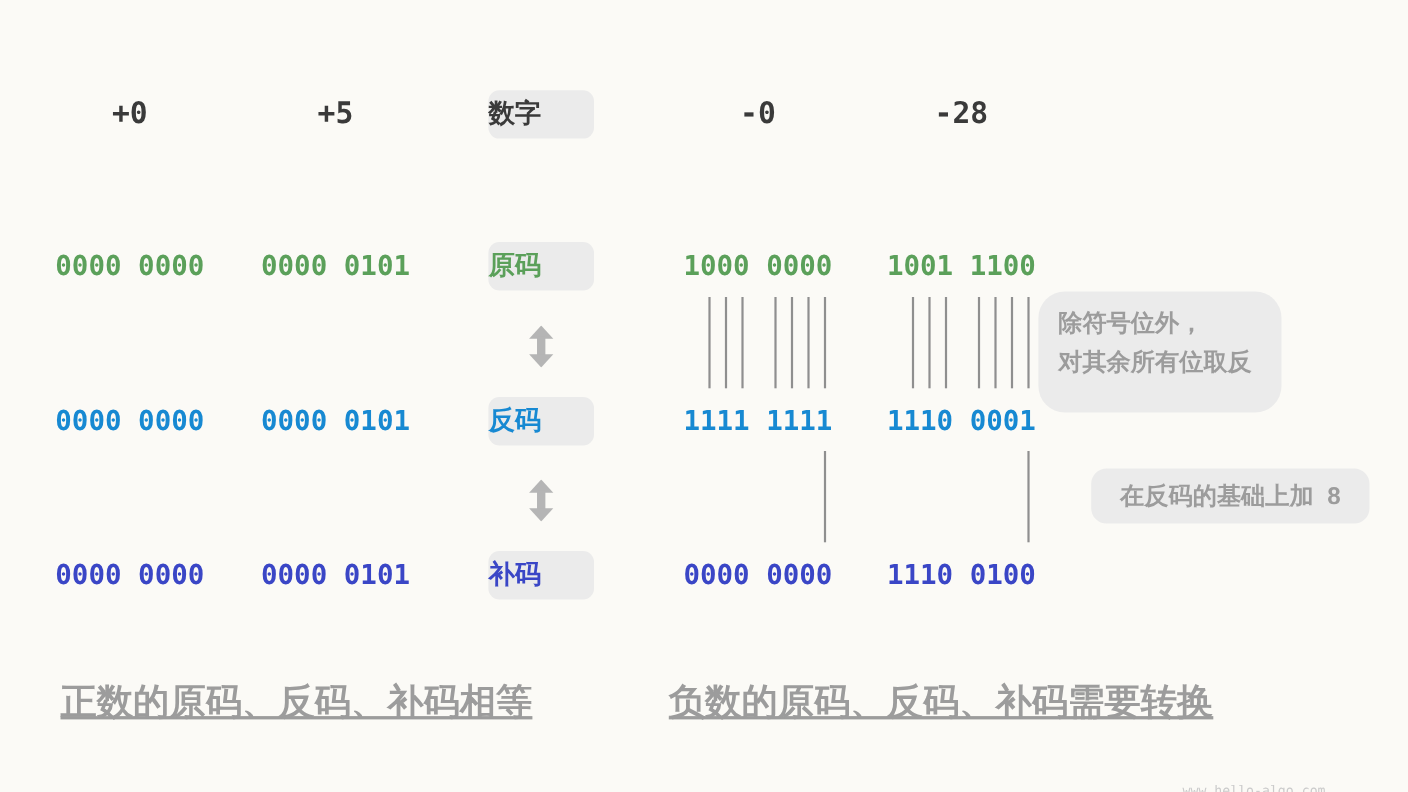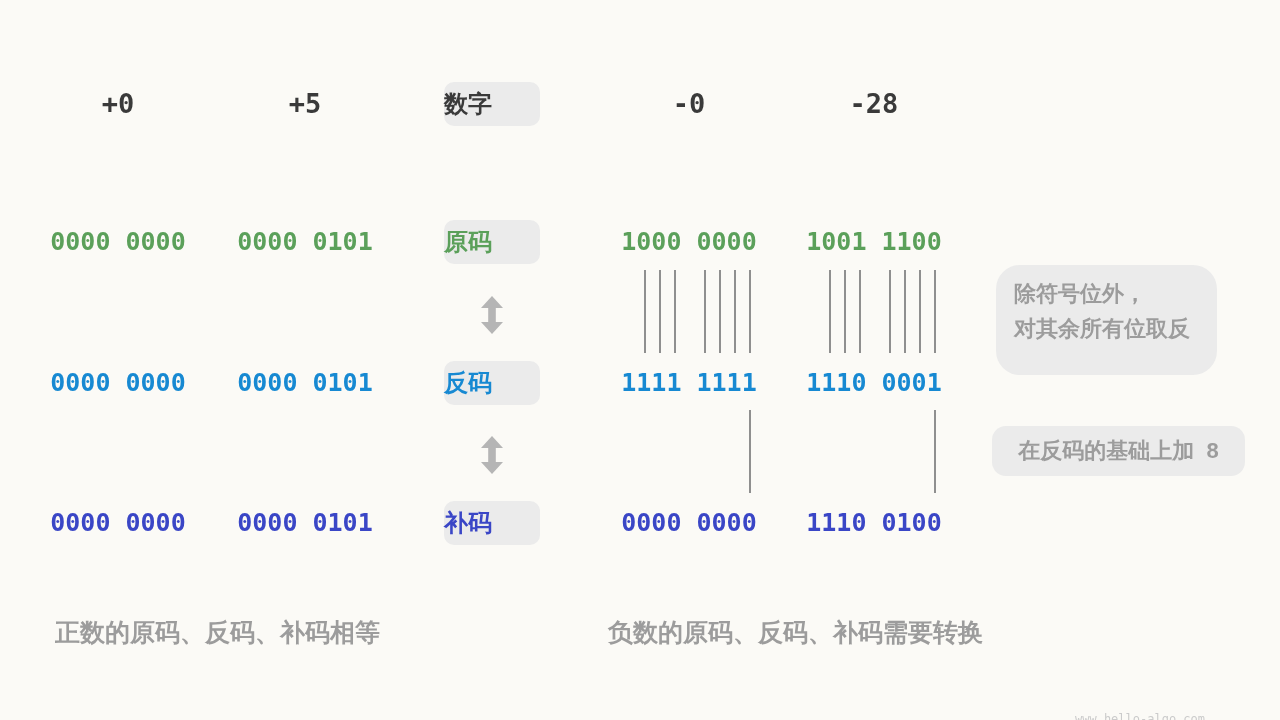--- a/index.html
+++ b/index.html
@@ -41,27 +41,27 @@
   .tick-set1{top:270px;height:83px;}
   .tick-set2{top:410px;height:83px;}
 
   
   .arrow{left:480px;width:24px;height:38px;}
   .arrow1{top:296px;} .arrow2{top:436px;}
 
   
   .note{background:var(--chip-bg);border-radius:14px;color:var(--gray);font-weight:bold;
     font-size:22px;}
-  .note1{left:996px;top:265px;width:221px;height:110px;padding:11px 0 0 18px;
+  .note1{left:944px;top:265px;width:221px;height:110px;padding:11px 0 0 18px;
     line-height:35px;box-sizing:border-box;border-radius:24px;}
   .note2{left:992px;top:426px;width:253px;height:50px;line-height:50px;text-align:center;
     box-sizing:border-box;white-space:pre;}
 
   
-  .caption{top:616px;font-size:25px;font-weight:bold;color:var(--gray);white-space:pre;}
+  .caption{top:616px;font-size:33px;font-weight:bold;color:var(--gray);white-space:pre;text-decoration:underline;}
   .caption-pos{left:55px;} .caption-neg{left:608px;text-align:right;}
 
   .watermark{left:1075px;top:712px;font-family:"DejaVu Sans Mono",monospace;
     font-size:12px;color:var(--watermark);}
 </style>
 </head>
 <body>
 
 <div class="canvas">
 

